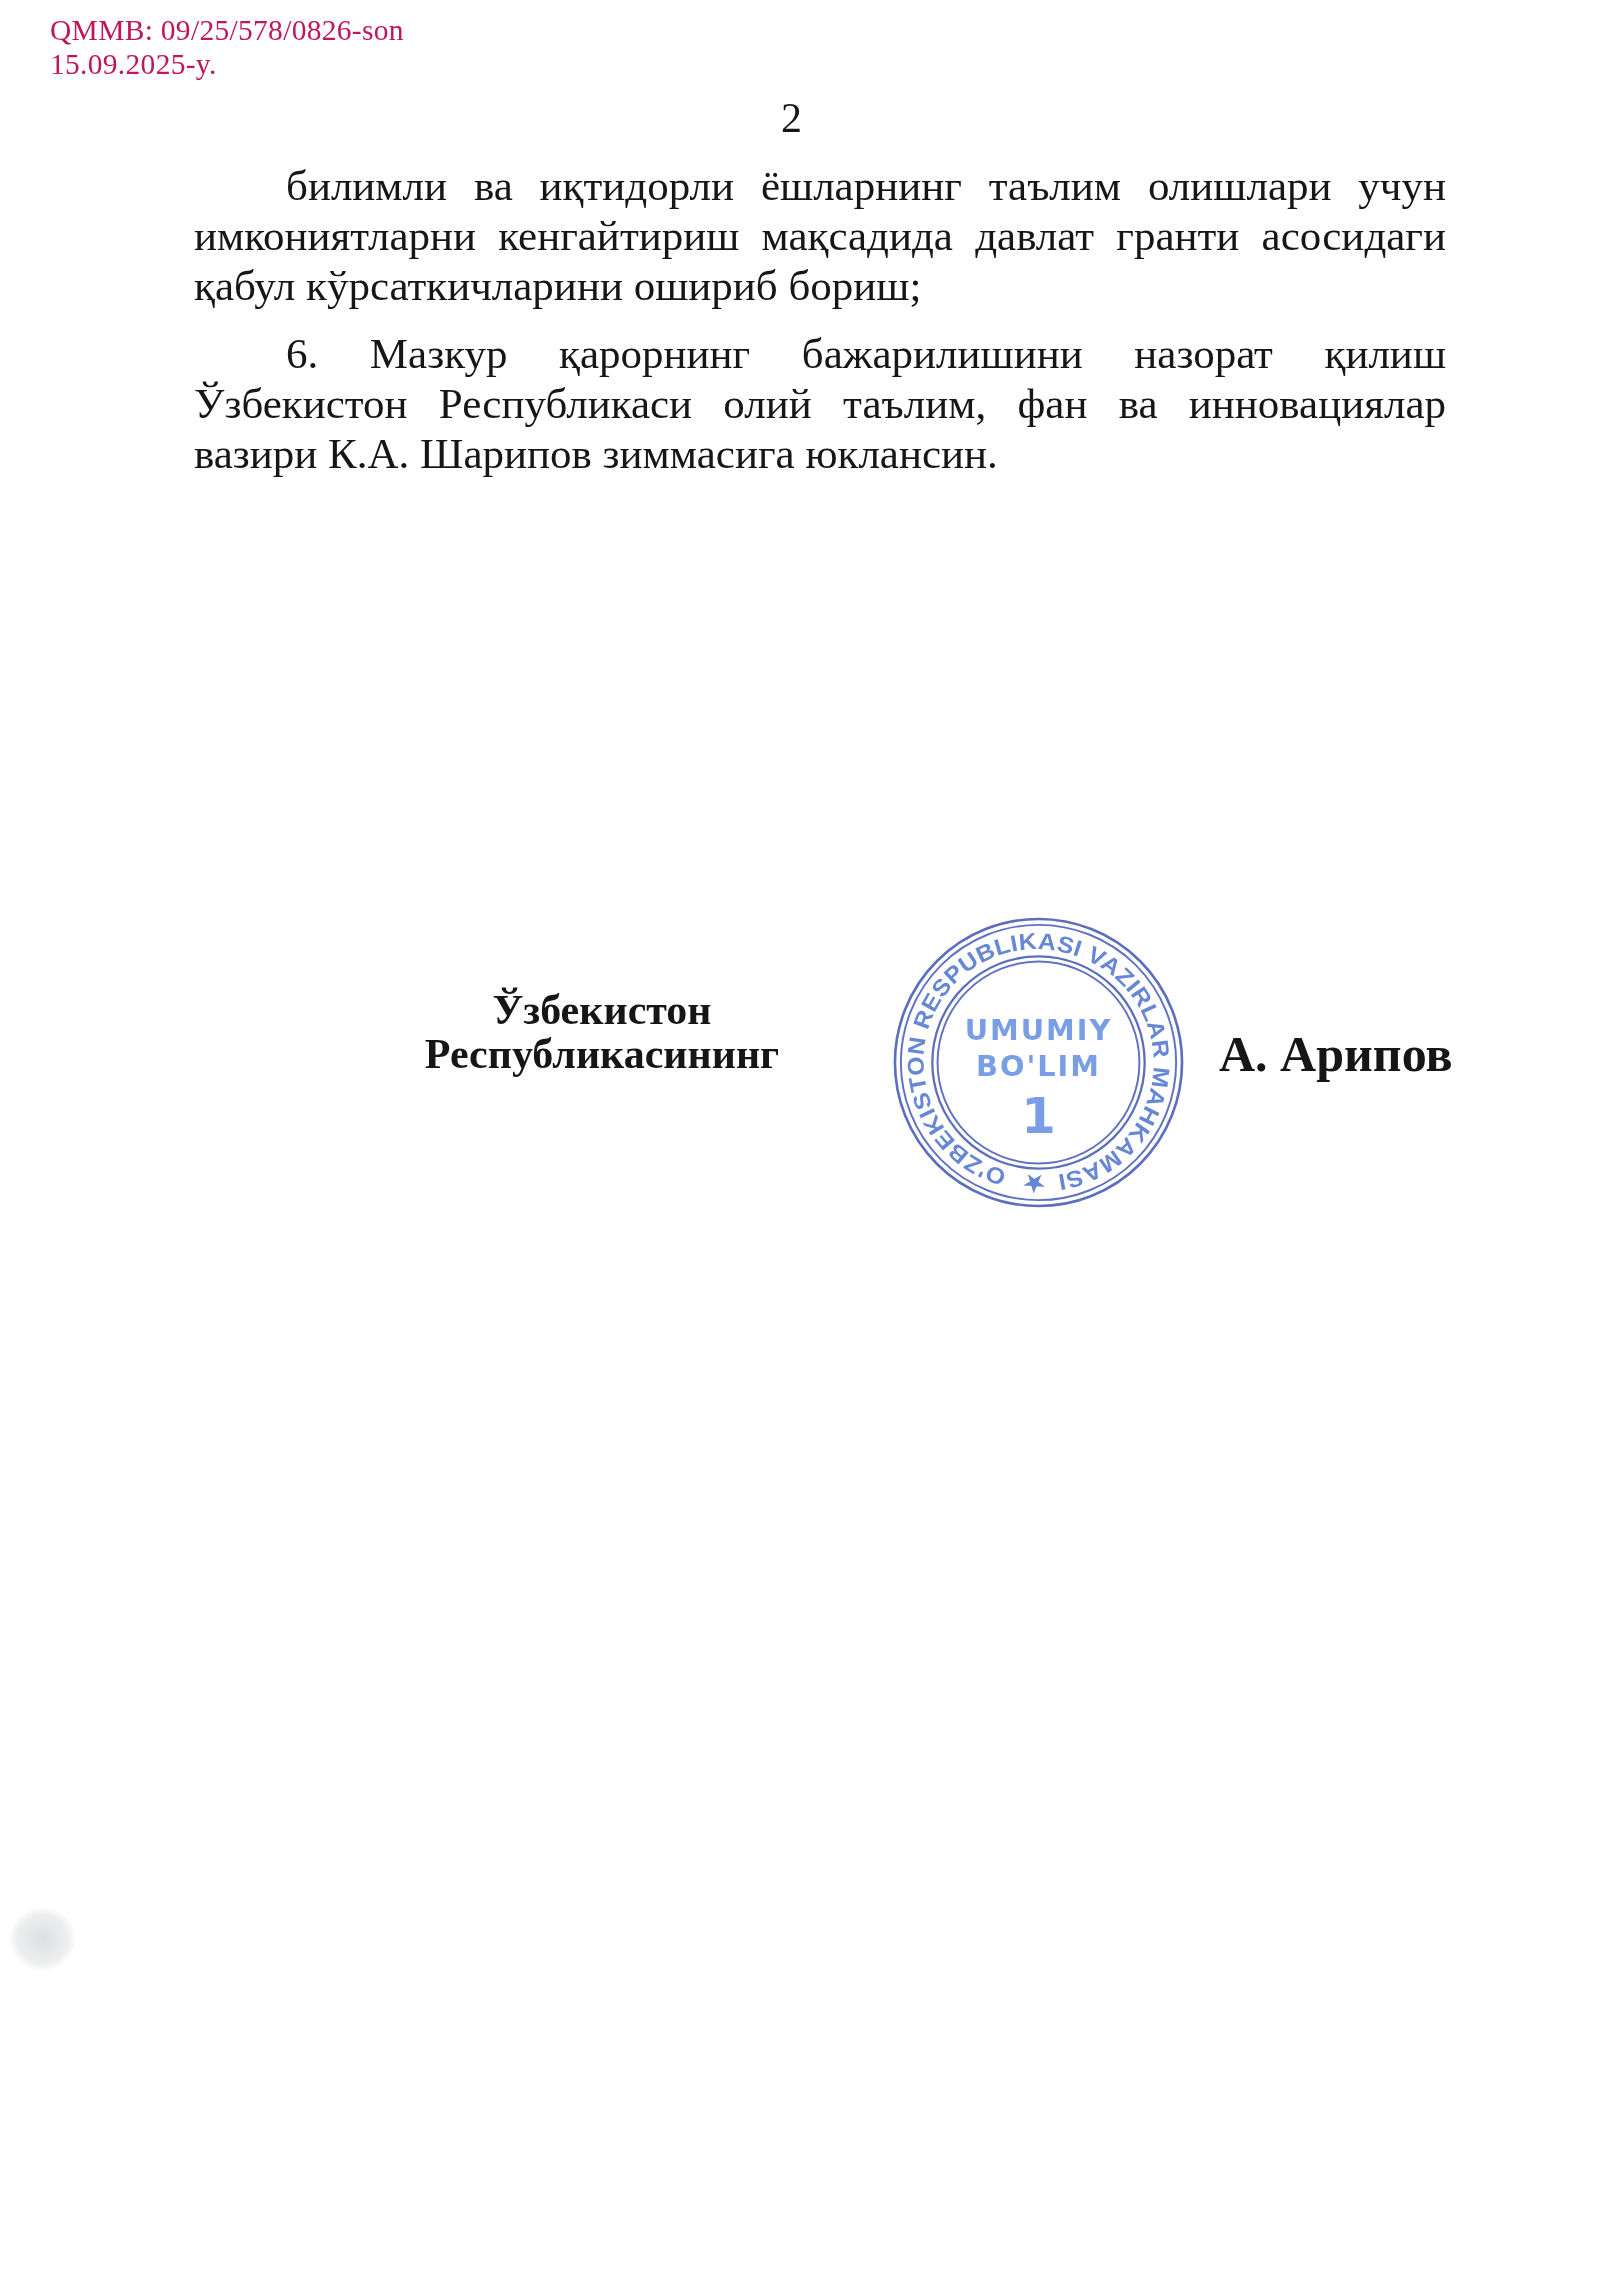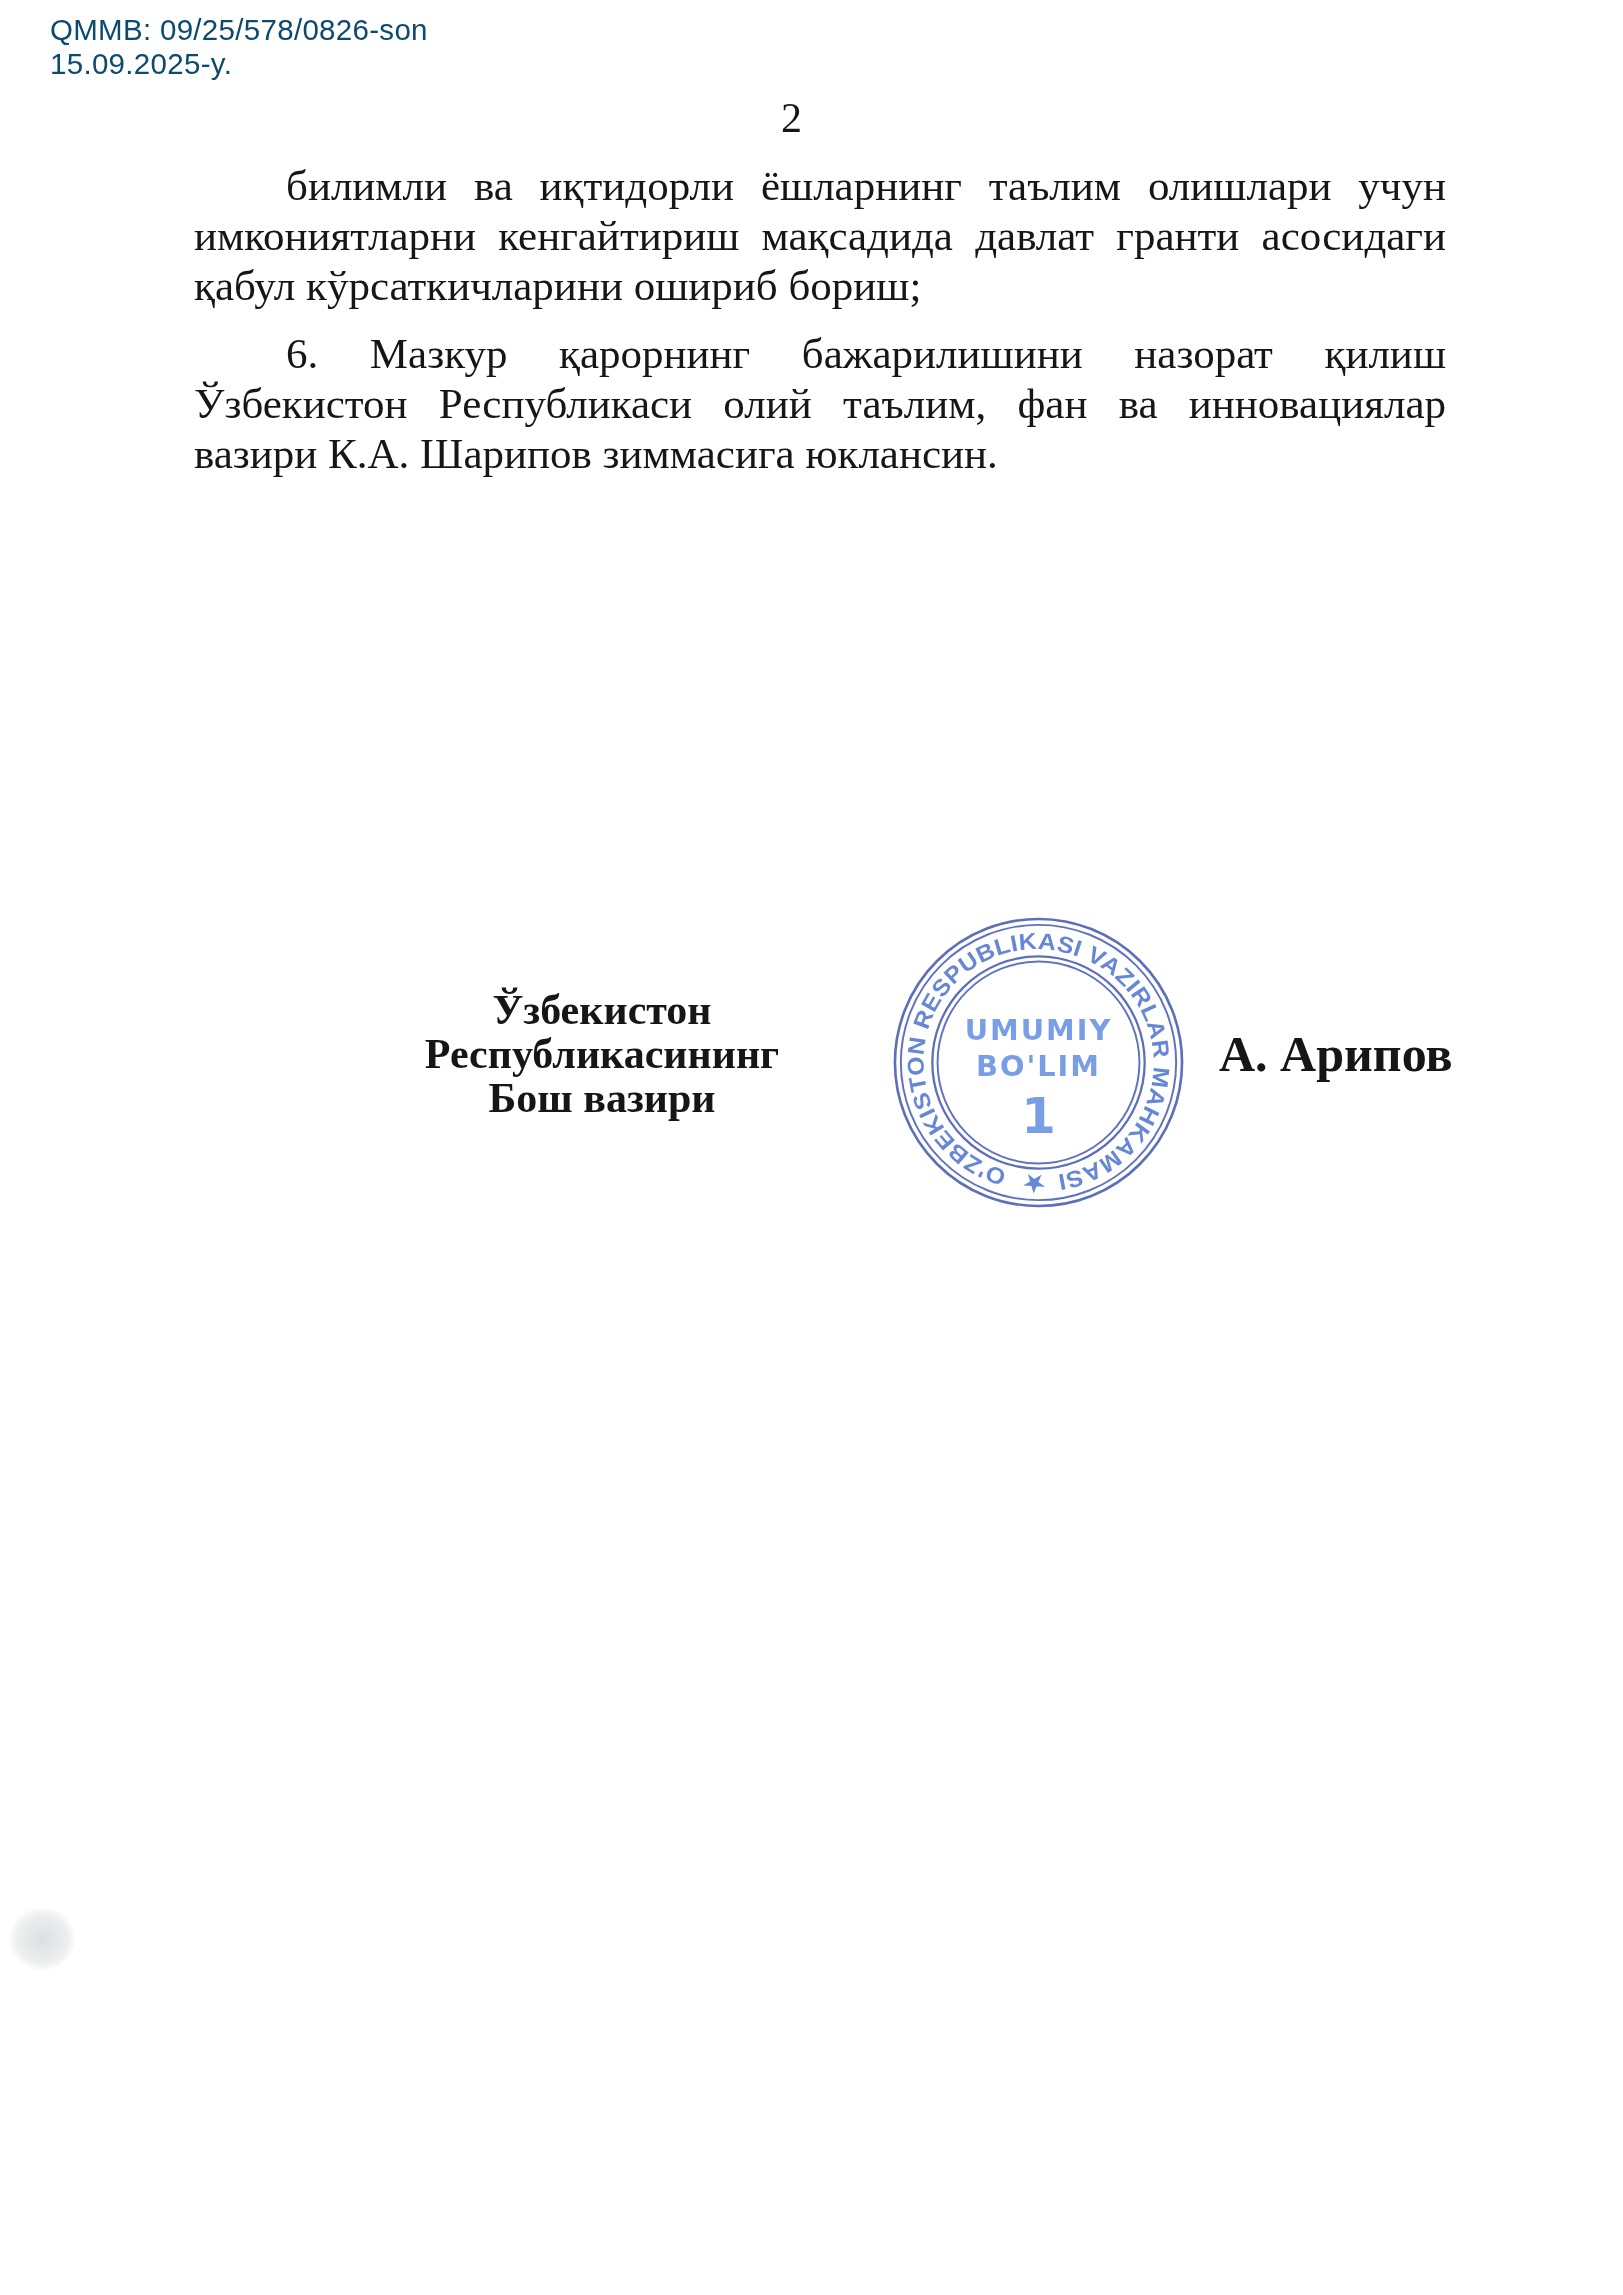--- a/index.html
+++ b/index.html
@@ -9,24 +9,24 @@
     height: 2295px;
     background: #ffffff;
     overflow: hidden;
     font-family: "Liberation Serif", "DejaVu Serif", serif;
     color: #161616;
   }
   .doc-ref {
     position: absolute;
     left: 50px;
     top: 13px;
-    font-family: Liberation Sans, sans-serif;
+    font-family: Liberation Serif, serif;
     font-size: 29.5px;
     line-height: 34px;
-    color: #0c4a6e;
+    color: #be185d;
     letter-spacing: 0.3px;
     white-space: nowrap;
   }
   .page-number {
     position: absolute;
     left: 194px;
     top: 97px;
     width: 1195px;
     text-align: center;
     font-size: 42px;
@@ -118,21 +118,20 @@
 
   <div class="page-number">2</div>
 
   <div class="body-text">
     <p><span>билимли ва иқтидорли ёшларнинг таълим олишлари учун имкониятларни кенгайтириш мақсадида давлат гранти асосидаги қабул кўрсаткичларини ошириб бориш;</span></p>
     <p><span>6. Мазкур қарорнинг бажарилишини назорат қилиш Ўзбекистон Республикаси олий таълим, фан ва инновациялар вазири К.А. Шарипов зиммасига юклансин.</span></p>
   </div>
 
   <div class="sig-title">
     <div>Ўзбекистон Республикасининг</div>
-    <div>Бош вазири</div>
   </div>
 
   <div class="sig-name">А. Арипов</div>
 
   <svg class="stamp" viewBox="0 0 444 444" xmlns="http://www.w3.org/2000/svg">
     <defs>
       <path id="ringPath" d="M 174.6 387.3 A 172 172 0 1 1 269.4 56.7 A 172 172 0 1 1 174.6 387.3"></path>
     </defs>
     <g>
       <circle cx="222" cy="222" r="219" fill="none" stroke="#5164b6" stroke-width="4"></circle>

